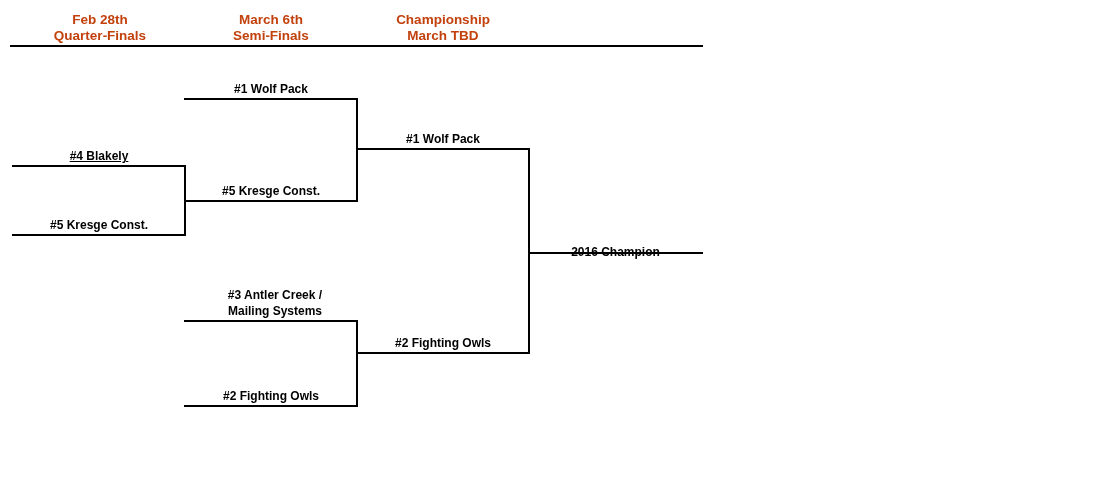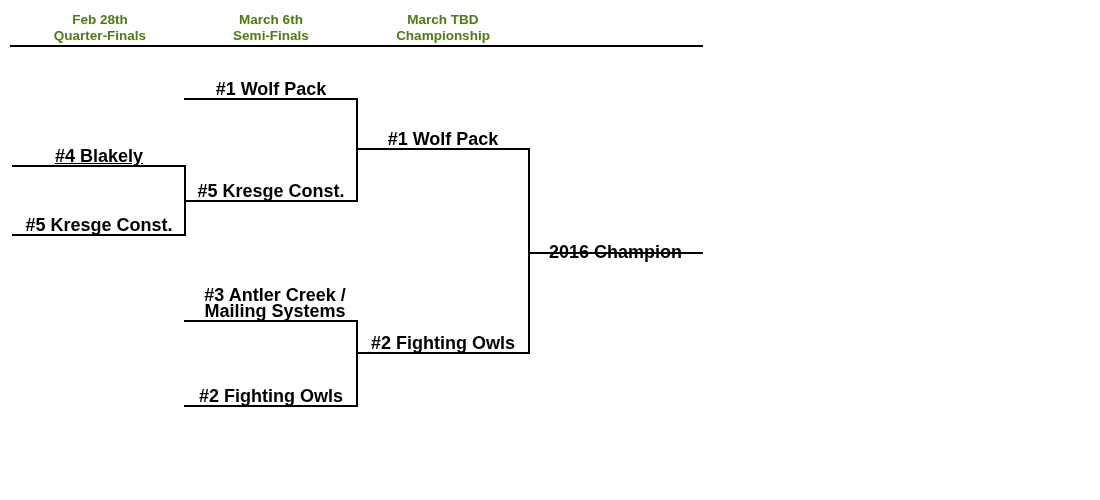--- a/index.html
+++ b/index.html
@@ -21,58 +21,58 @@
     height: 2px;
     background: #000000;
   }
   .vline {
     position: absolute;
     width: 2px;
     background: #000000;
   }
   .lbl {
     position: absolute;
-    font-size: 18px;
+    font-size: 12px;
     font-weight: bold;
     line-height: 16px;
     text-align: center;
     white-space: nowrap;
     color: #000000;
   }
   .lbl-wrap {
     white-space: normal;
   }
   .hdr {
     position: absolute;
     top: 12px;
     width: 174px;
     font-size: 13.5px;
     font-weight: bold;
     line-height: 16px;
     text-align: center;
-    color: #4d7c0f;
+    color: #c2410c;
   }
   .hdr span { display: block; }
 </style>
 </head>
 <body>
 
 <div id="stage">
 
   <div class="hdr" style="left:13px;">
     <span>Feb 28th</span>
     <span>Quarter-Finals</span>
   </div>
   <div class="hdr" style="left:184px;">
     <span>March 6th</span>
     <span>Semi-Finals</span>
   </div>
   <div class="hdr" style="left:356px;">
+    <span>Championship</span>
     <span>March TBD</span>
-    <span>Championship</span>
   </div>
   <div class="hline" style="left:10px; top:45px; width:693px;"></div>
 
   <div class="lbl" style="left:12px; top:148px; width:174px;text-decoration:underline;">#4 Blakely</div>
   <div class="hline" style="left:12px; top:165px; width:174px;"></div>
 
   <div class="lbl" style="left:12px; top:217px; width:174px;">#5 Kresge Const.</div>
   <div class="hline" style="left:12px; top:234px; width:174px;"></div>
 
   <div class="vline" style="left:184px; top:165px; height:71px;"></div>

